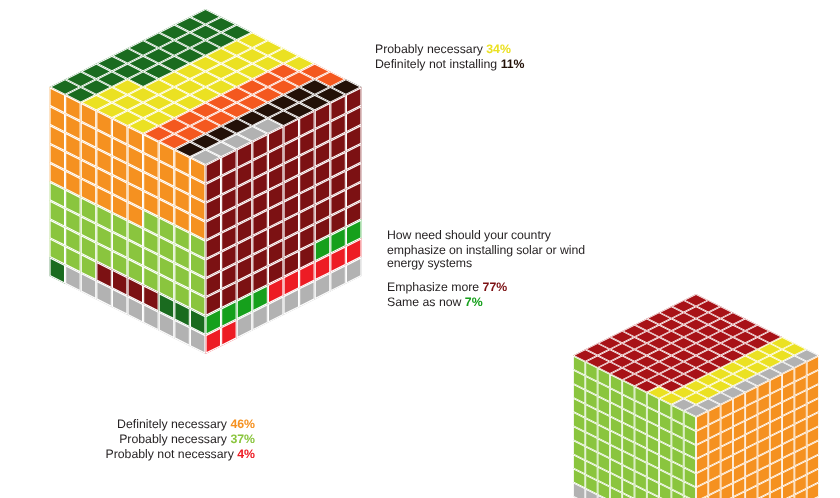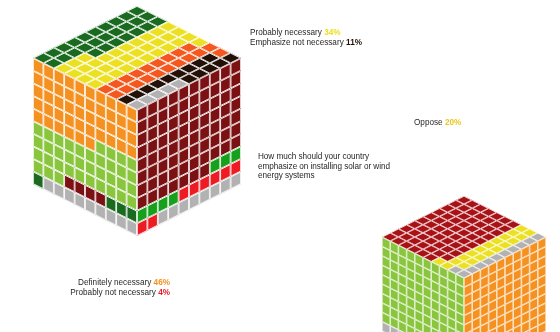--- a/index.html
+++ b/index.html
@@ -625,36 +625,38 @@
           <div class="cell" style="left: 98px; top: 126px; width: 14px; height: 14px; background: rgb(245, 145, 32);"></div>
           <div class="cell" style="left: 112px; top: 126px; width: 14px; height: 14px; background: rgb(245, 145, 32);"></div>
           <div class="cell" style="left: 126px; top: 126px; width: 14px; height: 14px; background: rgb(245, 145, 32);"></div>
         </div>
       </div>
     </div>
 
   <div class="tblock" id="t-top">
     <div class="rows">
         <div class="row"><span class="lbl">Probably necessary </span><span class="val" style="color: rgb(235, 225, 34);">34%</span></div>
-        <div class="row"><span class="lbl">Emphasize not necessary </span><span class="val" style="color: rgb(35, 17, 8);">11%</span></div>
+        <div class="row"><span class="lbl">Definitely not installing </span><span class="val" style="color: rgb(35, 17, 8);">11%</span></div>
       </div>
   </div>
 
   <div class="tblock" id="t-mid">
-    <div class="q">How much should your country emphasize on installing solar or wind energy systems</div>
+    <div class="q">How need should your country emphasize on installing solar or wind energy systems</div>
+    <div class="rows">
+        <div class="row"><span class="lbl">Emphasize more </span><span class="val" style="color: rgb(124, 17, 19);">77%</span></div>
+        <div class="row"><span class="lbl">Same as now </span><span class="val" style="color: rgb(22, 160, 28);">7%</span></div>
+      </div>
+  </div>
+
+  <div class="tblock" id="t-right">
     <div class="rows">
       </div>
   </div>
 
-  <div class="tblock" id="t-right">
-    <div class="rows">
-        <div class="row"><span class="lbl">Oppose </span><span class="val" style="color: rgb(232, 200, 30);">20%</span></div>
-      </div>
-  </div>
-
   <div class="tblock ra" id="t-bot">
     <div class="rows">
         <div class="row"><span class="lbl">Definitely necessary </span><span class="val" style="color: rgb(245, 145, 32);">46%</span></div>
+        <div class="row"><span class="lbl">Probably necessary </span><span class="val" style="color: rgb(138, 197, 62);">37%</span></div>
         <div class="row"><span class="lbl">Probably not necessary </span><span class="val" style="color: rgb(237, 28, 36);">4%</span></div>
       </div>
   </div>
 
 </div>
 
 </body></html>

